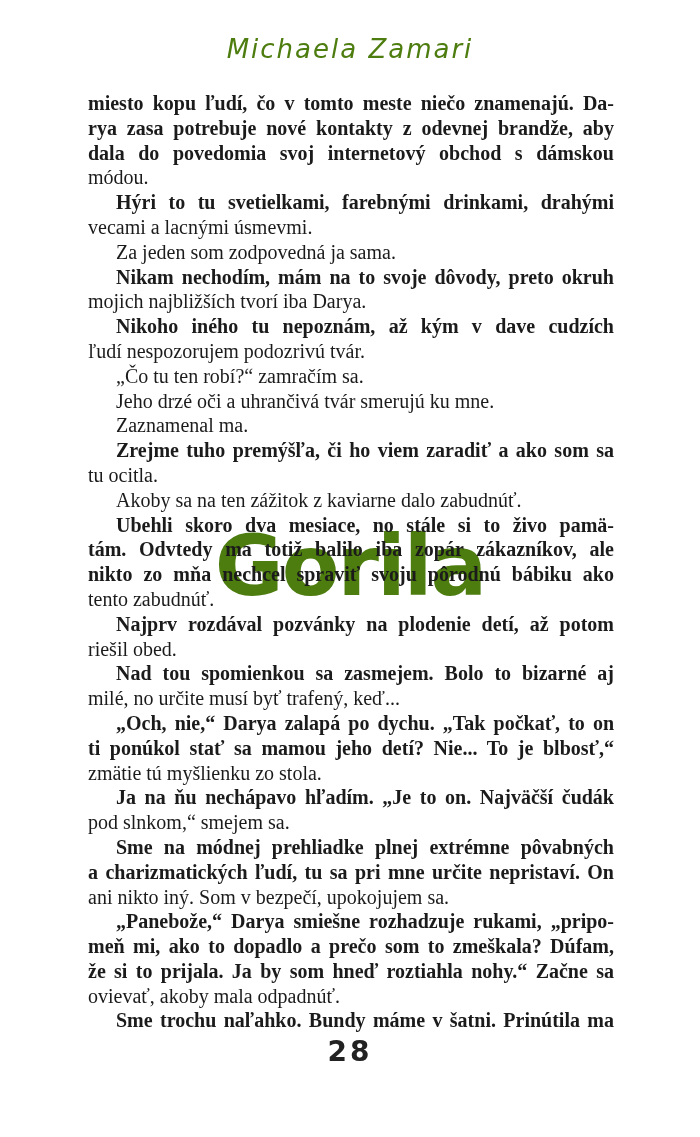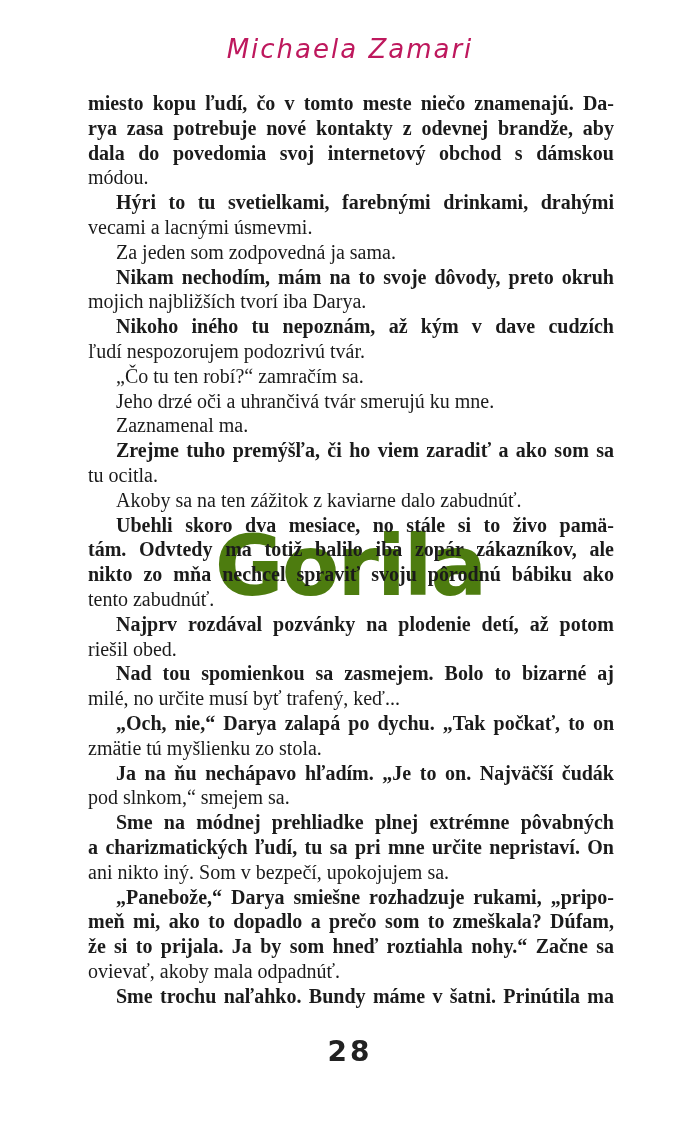--- a/index.html
+++ b/index.html
@@ -15,21 +15,21 @@
     position: absolute;
     top: 36px;
     left: 0;
     width: 700px;
     text-align: center;
     font-family: "DejaVu Sans", sans-serif;
     font-style: italic;
     font-size: 26px;
     line-height: 1;
     letter-spacing: 2px;
-    color: #be185d;
+    color: #4d7c0f;
   }
   .watermark {
     position: absolute;
     top: 524px;
     left: 0;
     width: 700px;
     text-align: center;
     font-family: "DejaVu Sans", sans-serif;
     font-weight: bold;
     font-size: 84px;
@@ -94,20 +94,21 @@
     <div class="ln e in">Akoby sa na ten zážitok z kaviarne dalo zabudnúť.</div>
     <div class="ln j in">Ubehli skoro dva mesiace, no stále si to živo pamä-</div>
     <div class="ln j">tám. Odvtedy ma totiž balilo iba zopár zákazníkov, ale</div>
     <div class="ln j">nikto zo mňa nechcel spraviť svoju pôrodnú bábiku ako</div>
     <div class="ln e">tento zabudnúť.</div>
     <div class="ln j in">Najprv rozdával pozvánky na plodenie detí, až potom</div>
     <div class="ln e">riešil obed.</div>
     <div class="ln j in">Nad tou spomienkou sa zasmejem. Bolo to bizarné aj</div>
     <div class="ln e">milé, no určite musí byť trafený, keď...</div>
     <div class="ln j in">„Och, nie,“ Darya zalapá po dychu. „Tak počkať, to on</div>
+    <div class="ln j">ti ponúkol stať sa mamou jeho detí? Nie... To je blbosť,“</div>
     <div class="ln e">zmätie tú myšlienku zo stola.</div>
     <div class="ln j in">Ja na ňu nechápavo hľadím. „Je to on. Najväčší čudák</div>
     <div class="ln e">pod slnkom,“ smejem sa.</div>
     <div class="ln j in">Sme na módnej prehliadke plnej extrémne pôvabných</div>
     <div class="ln j">a charizmatických ľudí, tu sa pri mne určite nepristaví. On</div>
     <div class="ln e"><span>ani nikto iný. </span><span class="em">Som v bezpečí</span><span>, upokojujem sa.</span></div>
     <div class="ln j in">„Panebože,“ Darya smiešne rozhadzuje rukami, „pripo-</div>
     <div class="ln j">meň mi, ako to dopadlo a prečo som to zmeškala? Dúfam,</div>
     <div class="ln j">že si to prijala. Ja by som hneď roztiahla nohy.“ Začne sa</div>
     <div class="ln e">ovievať, akoby mala odpadnúť.</div>

